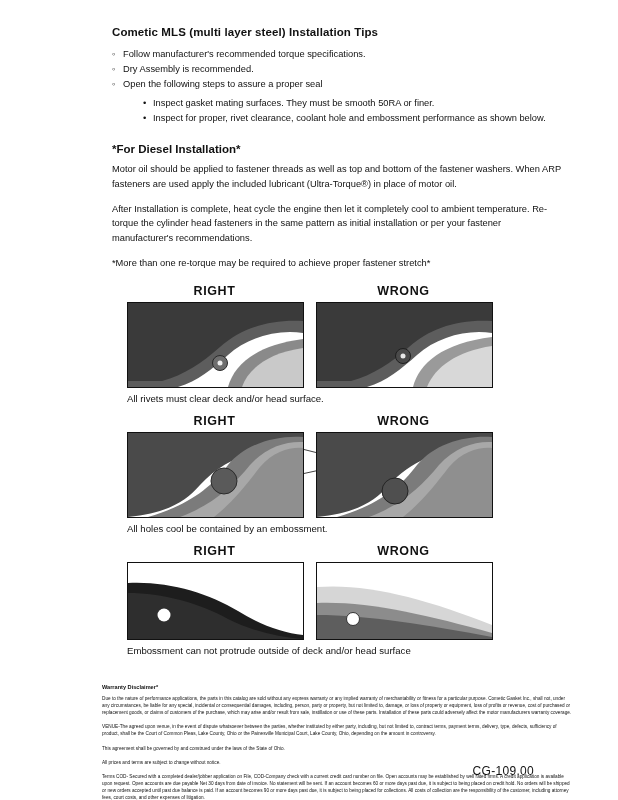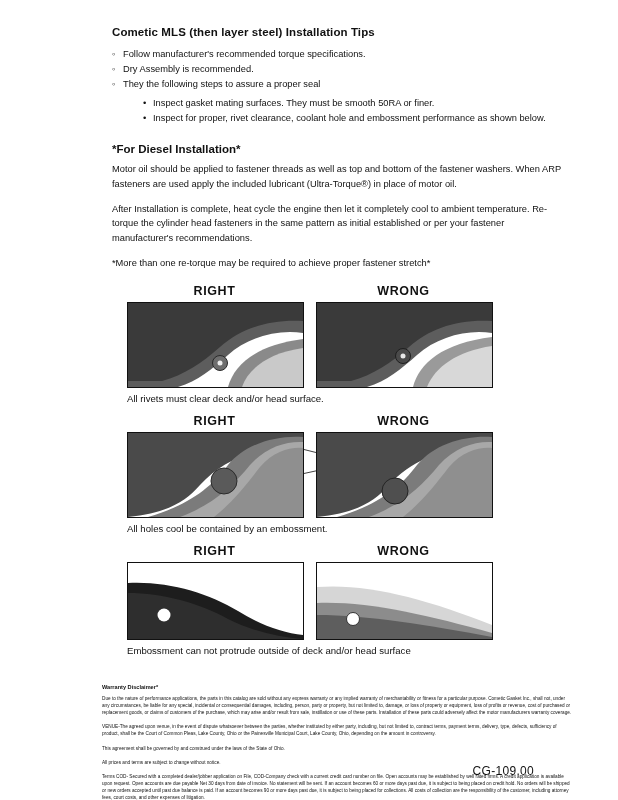--- a/index.html
+++ b/index.html
@@ -159,37 +159,37 @@
     bottom: 22px;
     font-size: 12px;
     letter-spacing: 0.3px;
   }
 </style>
 </head>
 <body>
 
 <div class="page">
 
-  <h1 class="title">Cometic MLS (then layer steel) Installation Tips</h1>
+  <h1 class="title">Cometic MLS (multi layer steel) Installation Tips</h1>
 
   <ul class="bullets">
     <li>Follow manufacturer's recommended torque specifications.</li>
     <li>Dry Assembly is recommended.</li>
     <li>
-      <span>They the following steps to assure a proper seal</span>
+      <span>Open the following steps to assure a proper seal</span>
       <ul class="subbullets">
         <li>Inspect gasket mating surfaces.  They must be smooth 50RA or finer.</li>
         <li>Inspect for proper, rivet clearance, coolant hole and embossment performance as shown below.</li>
       </ul>
     </li>
   </ul>
 
   <h2 class="section">*For Diesel Installation*</h2>
   <p class="para">Motor oil should be applied to fastener threads as well as top and bottom of the fastener washers.  When ARP fasteners are used apply the included lubricant (Ultra-Torque®) in place of motor oil.</p>
-  <p class="para">After Installation is complete, heat cycle the engine then let it completely cool to ambient temperature.  Re-torque the cylinder head fasteners in the same pattern as initial established or per your fastener manufacturer's recommendations.</p>
+  <p class="para">After Installation is complete, heat cycle the engine then let it completely cool to ambient temperature.  Re-torque the cylinder head fasteners in the same pattern as initial installation or per your fastener manufacturer's recommendations.</p>
   <p class="note">*More than one re-torque may be required to achieve proper fastener stretch*</p>
 
   <div class="figures">
 
     <div class="figrow">
       <div class="figcol">
         <div class="figlabel">RIGHT</div>
         <div class="figbox">
           <svg width="175" height="84" viewBox="0 0 175 84">
             <rect x="0" y="0" width="175" height="84" fill="#ffffff"></rect>

